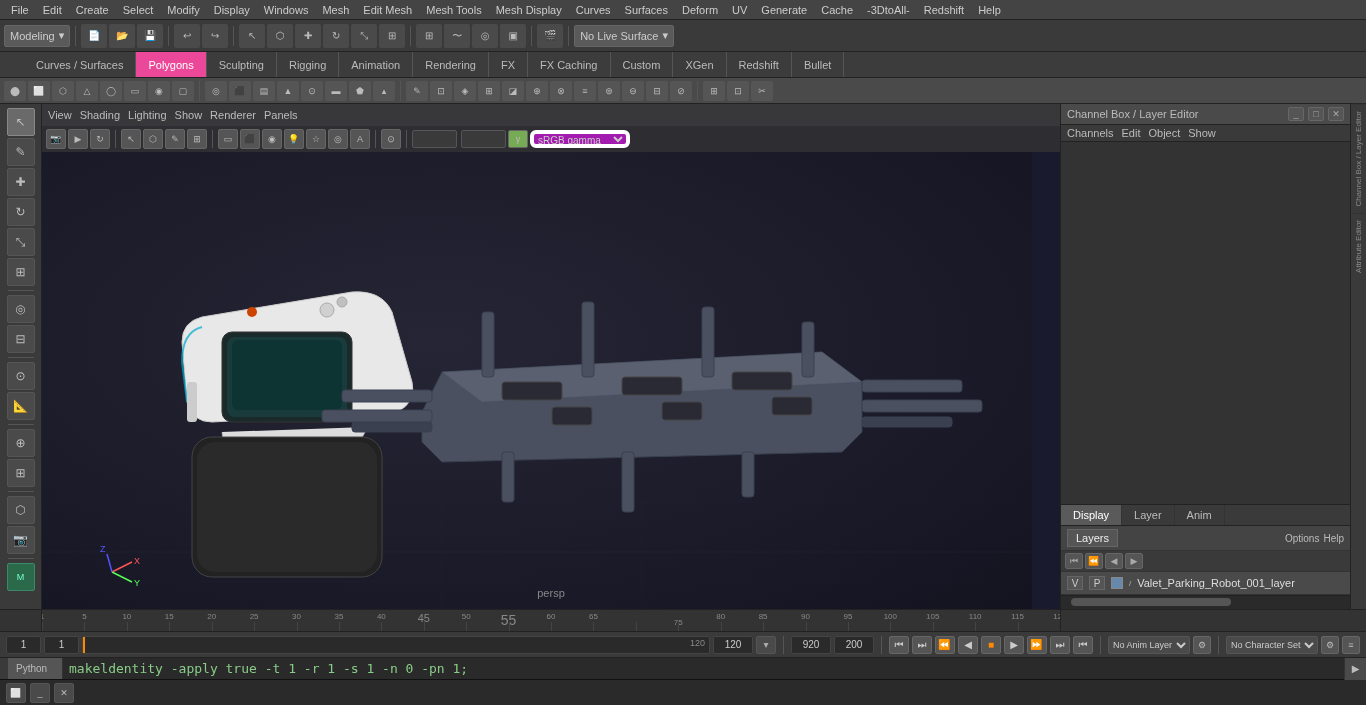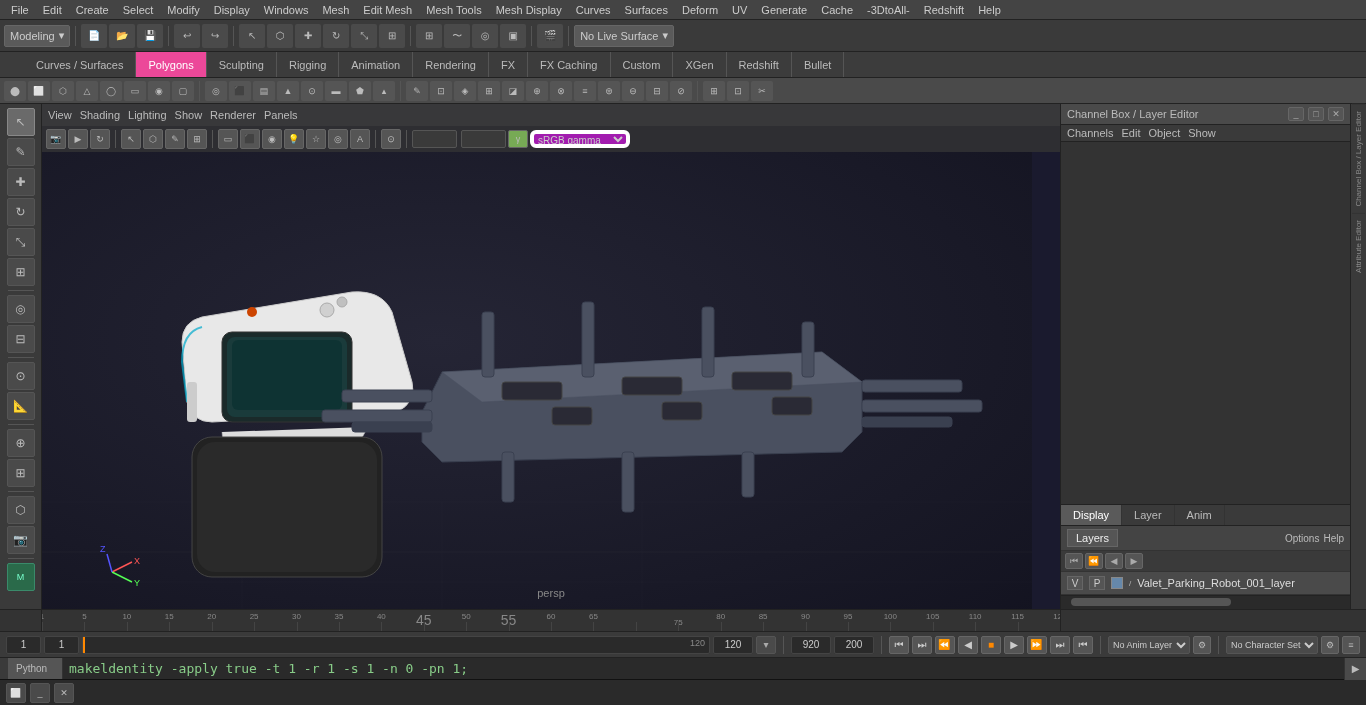--- a/index.html
+++ b/index.html
@@ -808,21 +808,21 @@
       <div style="position: absolute; left: 16.6667%; top: 2px; font-size: 8px; color: rgb(136, 136, 136); transform: translateX(-50%); pointer-events: none;">20</div>
       <div style="position: absolute; left: 16.6667%; top: 12px; bottom: 0px; width: 1px; background: rgb(68, 68, 68); pointer-events: none;"></div>
       <div style="position: absolute; left: 20.8333%; top: 2px; font-size: 8px; color: rgb(136, 136, 136); transform: translateX(-50%); pointer-events: none;">25</div>
       <div style="position: absolute; left: 20.8333%; top: 12px; bottom: 0px; width: 1px; background: rgb(68, 68, 68); pointer-events: none;"></div>
       <div style="position: absolute; left: 25%; top: 2px; font-size: 8px; color: rgb(136, 136, 136); transform: translateX(-50%); pointer-events: none;">30</div>
       <div style="position: absolute; left: 25%; top: 12px; bottom: 0px; width: 1px; background: rgb(68, 68, 68); pointer-events: none;"></div>
       <div style="position: absolute; left: 29.1667%; top: 2px; font-size: 8px; color: rgb(136, 136, 136); transform: translateX(-50%); pointer-events: none;">35</div>
       <div style="position: absolute; left: 29.1667%; top: 12px; bottom: 0px; width: 1px; background: rgb(68, 68, 68); pointer-events: none;"></div>
       <div style="position: absolute; left: 33.3333%; top: 2px; font-size: 8px; color: rgb(136, 136, 136); transform: translateX(-50%); pointer-events: none;">40</div>
       <div style="position: absolute; left: 33.3333%; top: 12px; bottom: 0px; width: 1px; background: rgb(68, 68, 68); pointer-events: none;"></div>
-      <div style="position: absolute; left: 37.5%; top: 2px; font-size: 14px; color: rgb(136, 136, 136); transform: translateX(-50%); pointer-events: none;">45</div>
+      <div style="position: absolute; left: 37.5%; top: 2px; font-size: 11px; color: rgb(136, 136, 136); transform: translateX(-50%); pointer-events: none;">45</div>
       <div style="position: absolute; left: 37.5%; top: 12px; bottom: 0px; width: 1px; background: rgb(68, 68, 68); pointer-events: none;"></div>
       <div style="position: absolute; left: 41.6667%; top: 2px; font-size: 8px; color: rgb(136, 136, 136); transform: translateX(-50%); pointer-events: none;">50</div>
       <div style="position: absolute; left: 41.6667%; top: 12px; bottom: 0px; width: 1px; background: rgb(68, 68, 68); pointer-events: none;"></div>
       <div style="position: absolute; left: 45.8333%; top: 2px; font-size: 14px; color: rgb(136, 136, 136); transform: translateX(-50%); pointer-events: none;">55</div>
       <div style="position: absolute; left: 45.8333%; top: 12px; bottom: 0px; width: 1px; background: rgb(68, 68, 68); pointer-events: none;"></div>
       <div style="position: absolute; left: 50%; top: 2px; font-size: 8px; color: rgb(136, 136, 136); transform: translateX(-50%); pointer-events: none;">60</div>
       <div style="position: absolute; left: 50%; top: 12px; bottom: 0px; width: 1px; background: rgb(68, 68, 68); pointer-events: none;"></div>
       <div style="position: absolute; left: 54.1667%; top: 2px; font-size: 8px; color: rgb(136, 136, 136); transform: translateX(-50%); pointer-events: none;">65</div>
       <div style="position: absolute; left: 54.1667%; top: 12px; bottom: 0px; width: 1px; background: rgb(68, 68, 68); pointer-events: none;"></div>
       <div style="position: absolute; left: 58.3333%; top: 2px; font-size: 8px; color: rgb(136, 136, 136); transform: translateX(-50%); pointer-events: none; margin-top: 22px;">70</div>

